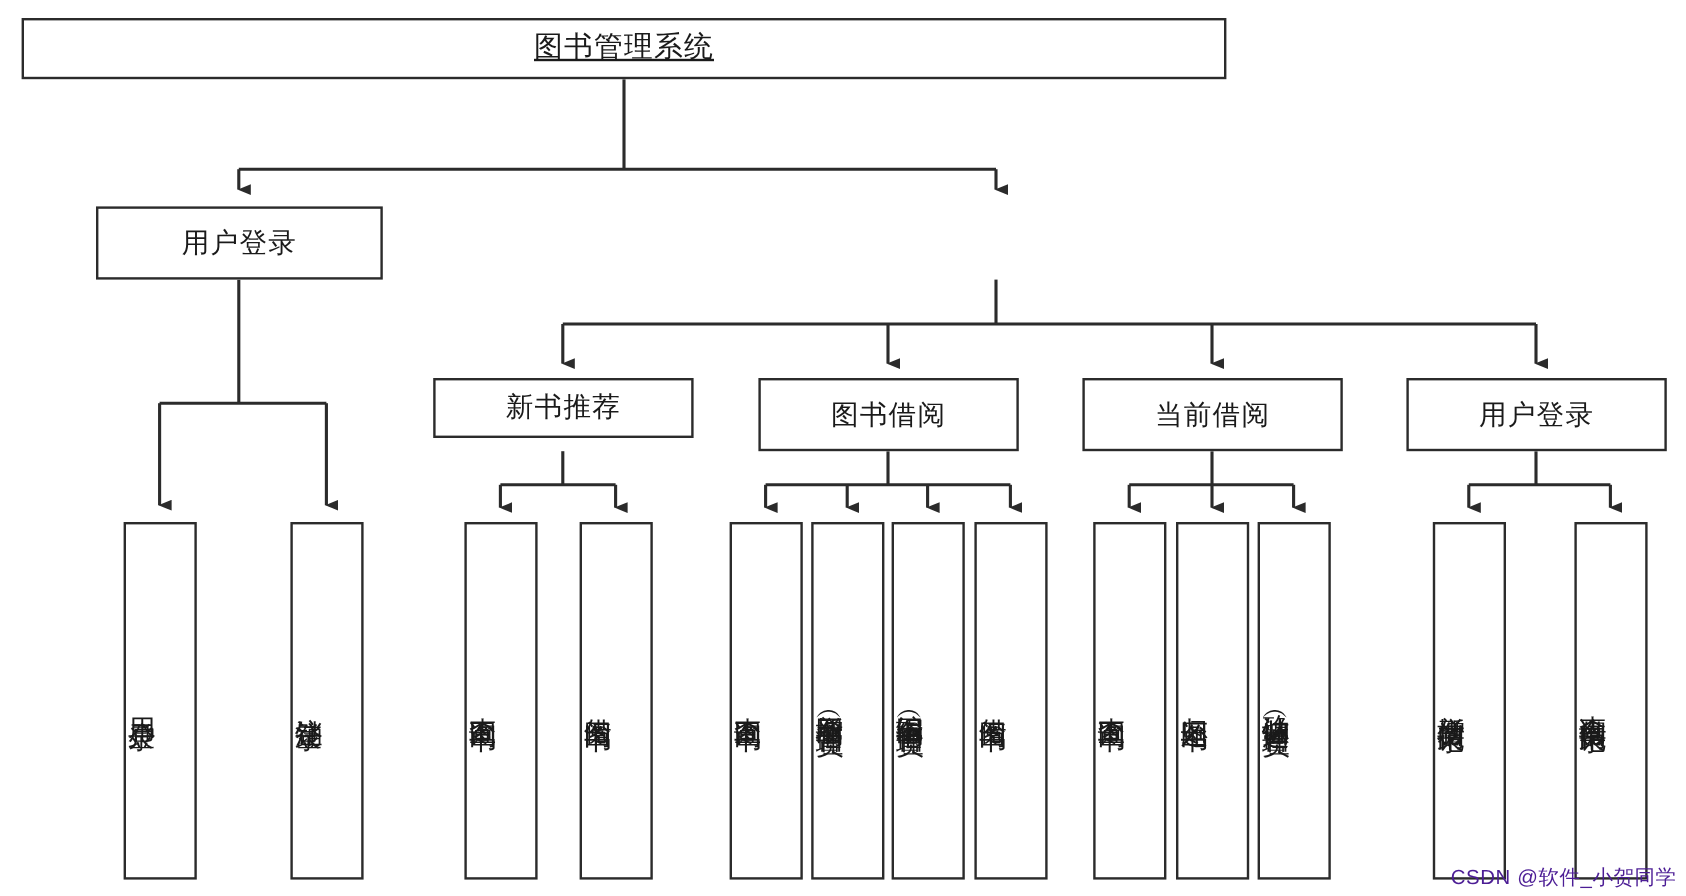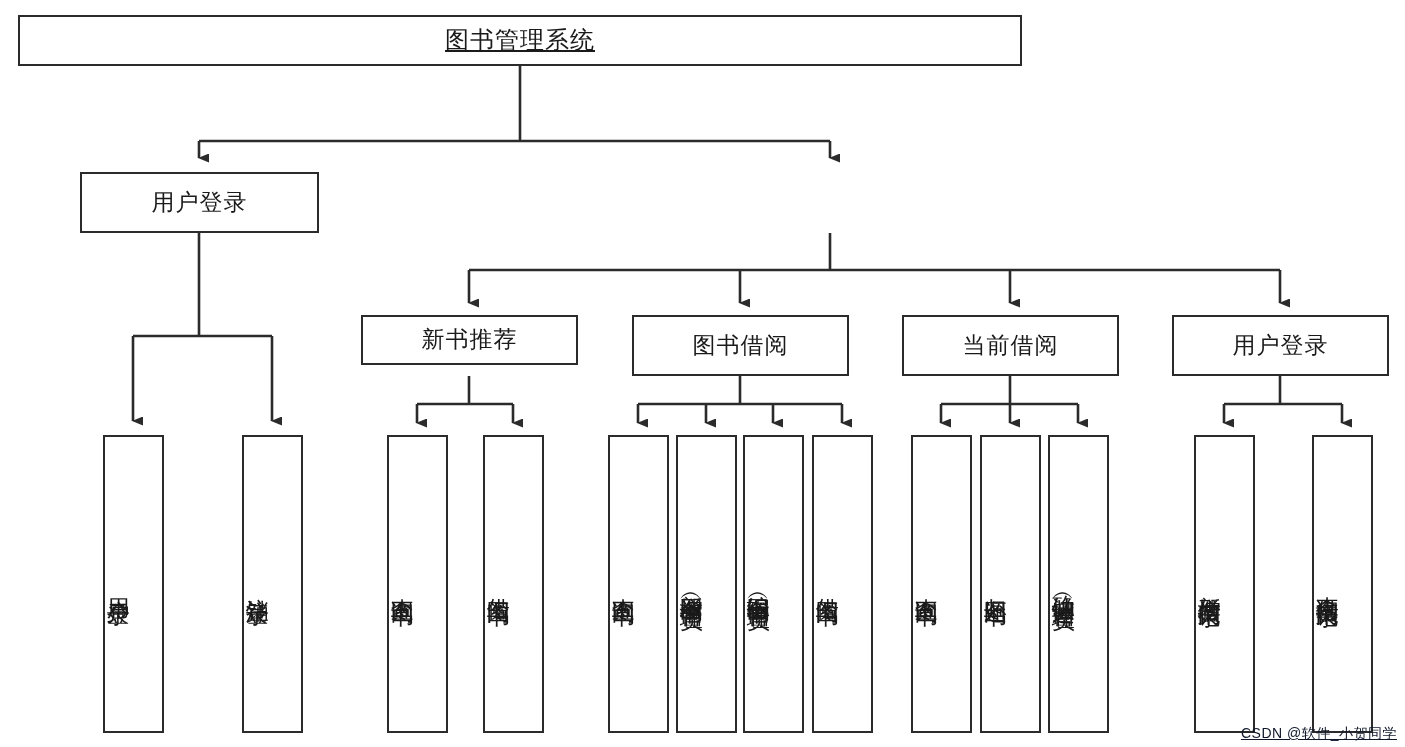--- a/index.html
+++ b/index.html
@@ -67,25 +67,24 @@
   .leaf.top .vtext {
     margin-top: 4px;
   }
   .leaf {
     flex-direction: column;
   }
   .watermark {
     position: absolute;
     right: 8px;
     bottom: 4px;
-    font-size: 14px;
-    color: #0f172a;
+    font-size: 17px;
+    color: #4c1d95;
     letter-spacing: 0.5px;
     white-space: nowrap;
-    text-decoration: underline;
   }
 </style>
 </head>
 <body>
 
 <div id="canvas">
 
   <svg id="edges" viewBox="0 0 1405 747" xmlns="http://www.w3.org/2000/svg">
     <defs>
       <marker id="arrow" markerWidth="9" markerHeight="11" refX="4.5" refY="10" orient="auto" markerUnits="userSpaceOnUse">

